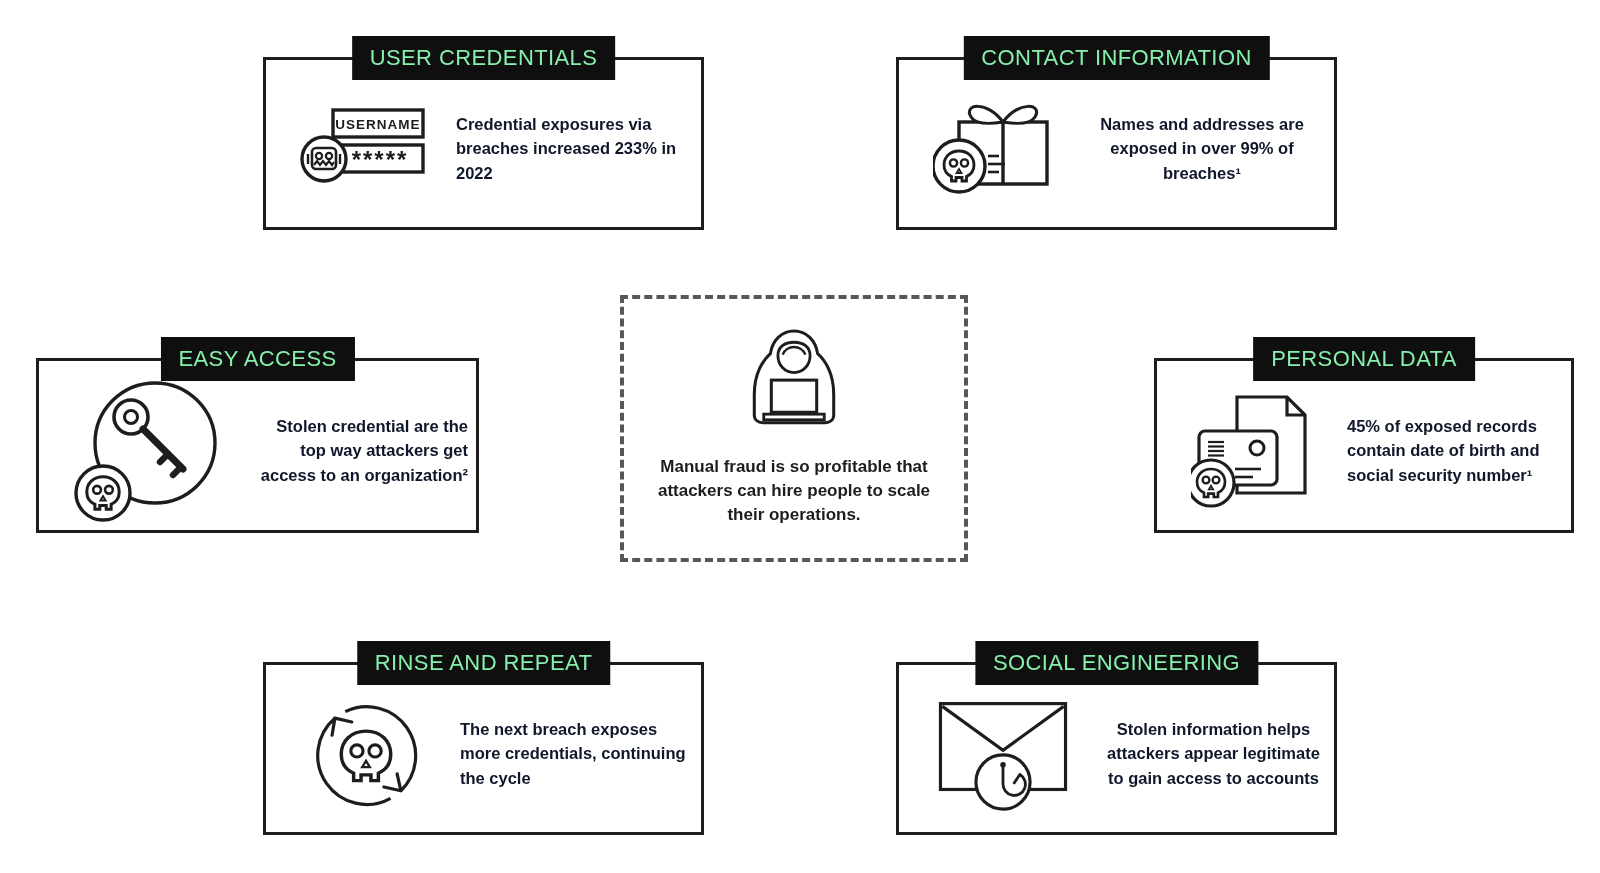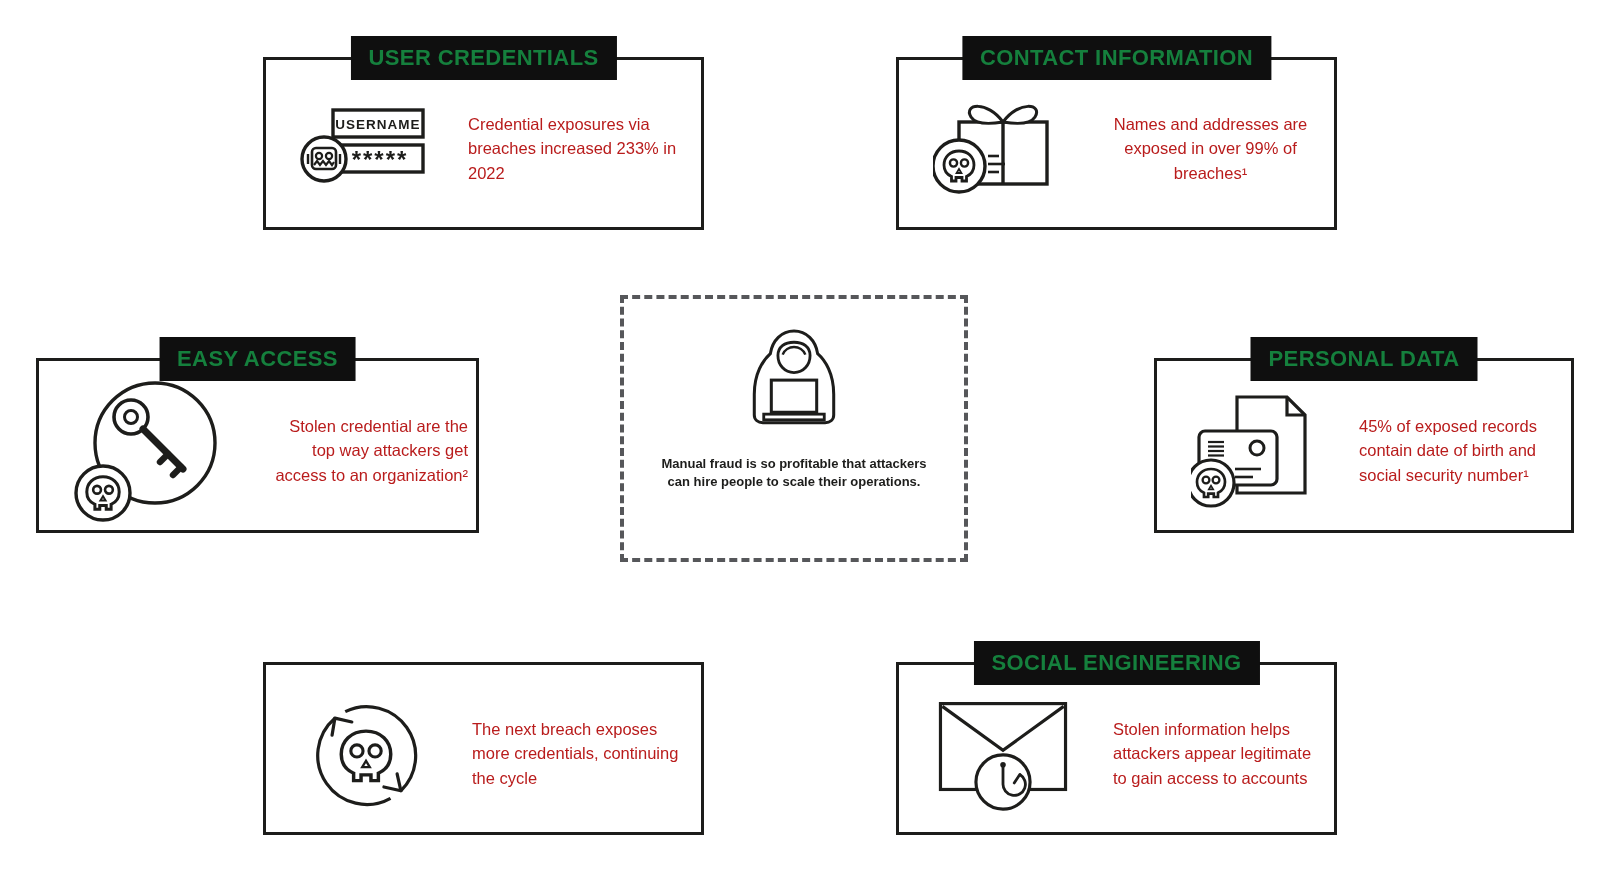--- a/index.html
+++ b/index.html
@@ -4,49 +4,49 @@
 <style>
   html,body{margin:0;padding:0;}
   body{
     width:1600px;height:873px;background:#ffffff;position:relative;overflow:hidden;
     font-family:"Liberation Sans",sans-serif;color:#1d1d1b;
   }
   .canvas{position:absolute;inset:0;}
   .card{position:absolute;border:3px solid #1d1d1b;background:#fff;box-sizing:border-box;}
   .card-header{
     position:absolute;top:-24px;left:50%;transform:translateX(-50%);
-    background:#0f0f0f;color:#15803d;font-weight:bold;font-size:22px;line-height:1.1;
+    background:#0f0f0f;color:#86efac;font-weight:normal;font-size:22px;line-height:1.1;
     letter-spacing:.4px;padding:10px 18px;white-space:nowrap;
   }
   .card-content{display:flex;align-items:center;height:100%;box-sizing:border-box;
-    padding:16px 8px 6px 34px;gap:40px;}
+    padding:16px 8px 6px 34px;gap:28px;}
   .icon-wrap{flex:0 0 auto;display:flex;align-items:center;justify-content:center;}
-  .card-body{font-weight:normal;font-size:16.5px;line-height:1.46;color:#b91c1c;}
+  .card-body{font-weight:bold;font-size:16.5px;line-height:1.46;color:#0f172a;}
 
   .card-user    {left:263px;top:57px; width:441px;height:173px;}
   .card-contact {left:896px;top:57px; width:441px;height:173px;}
   .card-easy    {left:36px;  top:358px;width:443px;height:175px;text-align:right;}
   .card-personal{left:1154px;top:358px;width:420px;height:175px;}
   .card-rinse   {left:263px;top:662px;width:441px;height:173px;}
-  .card-social  {left:896px;top:662px;width:441px;height:173px;}
+  .card-social  {left:896px;top:662px;width:441px;height:173px;text-align:center;}
 
   .w-user .card-body{max-width:235px;}
   .w-contact .card-body{max-width:238px;text-align:center;}
   .w-easy .card-body{max-width:264px;}
   .w-personal .card-body{max-width:242px;}
   .w-rinse .card-body{max-width:260px;}
   .w-social .card-body{max-width:254px;}
 
   .center-panel{
     position:absolute;left:620px;top:295px;width:348px;height:267px;
     border:4px dashed #56575a;box-sizing:border-box;background:#fff;
     display:flex;flex-direction:column;align-items:center;padding-top:26px;
   }
   .center-body{
-    font-weight:bold;font-size:13px;line-height:1.42;text-align:center;
+    font-weight:bold;font-size:17px;line-height:1.42;text-align:center;
     margin-top:16px;max-width:284px;color:#1d1d1b;
   }
   svg{display:block;}
   .ink-stroke{stroke:#1d1d1b;fill:none;}
   .ink-fill-white{fill:#ffffff;stroke:#1d1d1b;}
   .svg-label{font-family:"Liberation Sans",sans-serif;font-weight:bold;fill:#1d1d1b;}
 </style>
 </head>
 <body>
 
@@ -158,20 +158,21 @@
             <circle class="ink-stroke" cx="5" cy="-3" r="3.4" stroke-width="2.3"></circle>
             <path class="ink-stroke" d="M0,2.6 L-2.2,6.4 L2.2,6.4 Z" stroke-width="1.7"></path>
           </g>
         </svg>
       </div>
       <div class="card-body">45% of exposed records contain date of birth and social security number¹</div>
     </div>
   </div>
 
   <div class="card card-rinse w-rinse">
+    <div class="card-header">RINSE AND REPEAT</div>
     <div class="card-content">
       <div class="icon-wrap">
         <svg width="132" height="132" viewBox="0 0 140 140">
           <path class="ink-stroke" d="M48,25 A52,52 0 0 1 107,109" stroke-width="3.4"></path>
           <path class="ink-stroke" d="M107,109 L89,105 M107,109 L103,91" stroke-width="3.4" stroke-linecap="round"></path>
           <path class="ink-stroke" d="M96,117 A52,52 0 0 1 37,32" stroke-width="3.4"></path>
           <path class="ink-stroke" d="M37,32 L34,50 M37,32 L55,36" stroke-width="3.4" stroke-linecap="round"></path>
           <g transform="translate(70,72) scale(1.75)">
             <path class="ink-fill-white" d="M0,-15 C9,-15 15,-9 15,-1 C15,4.5 12,8.5 7.5,10.5 L7.5,15 L3,15 L3,11.5 L-3,11.5 L-3,15 L-7.5,15 L-7.5,10.5 C-12,8.5 -15,4.5 -15,-1 C-15,-9 -9,-15 0,-15 Z" stroke-width="2.1"></path>
             <circle class="ink-stroke" cx="-5.5" cy="-3" r="3.7" stroke-width="1.9"></circle>

